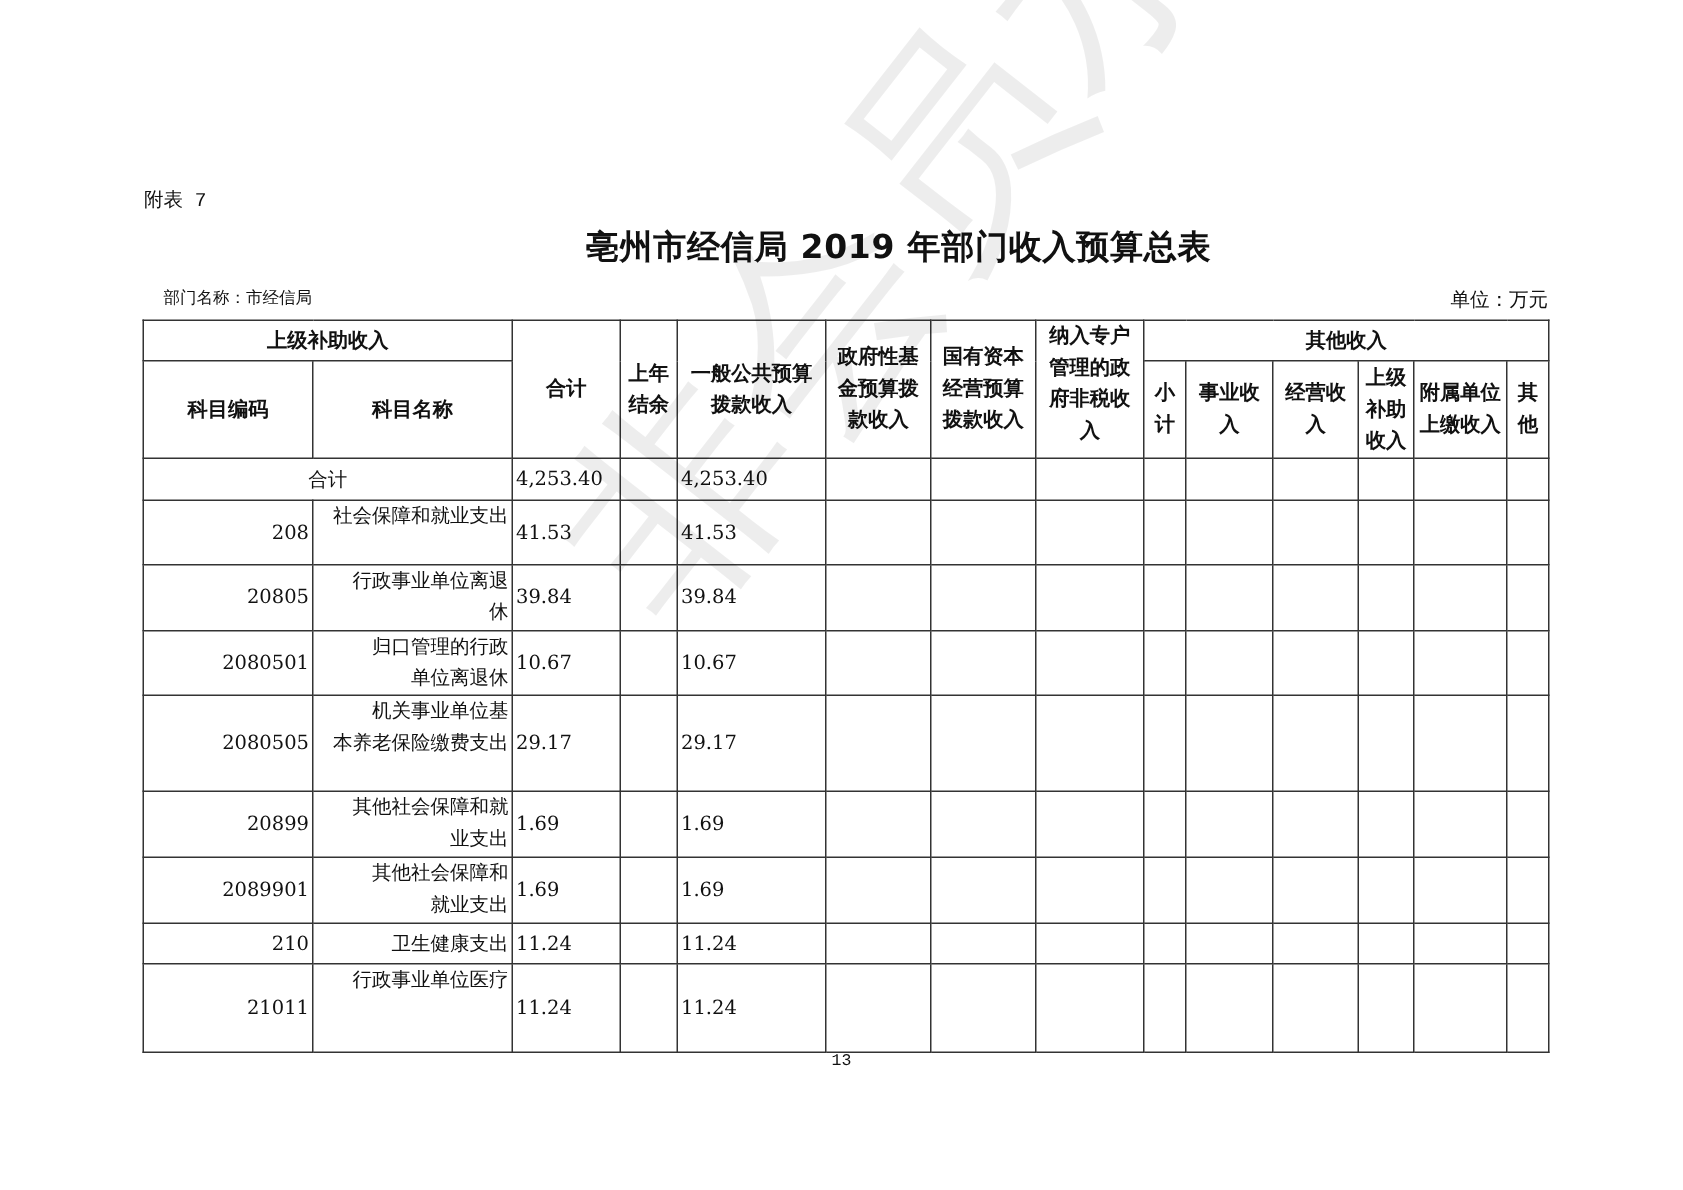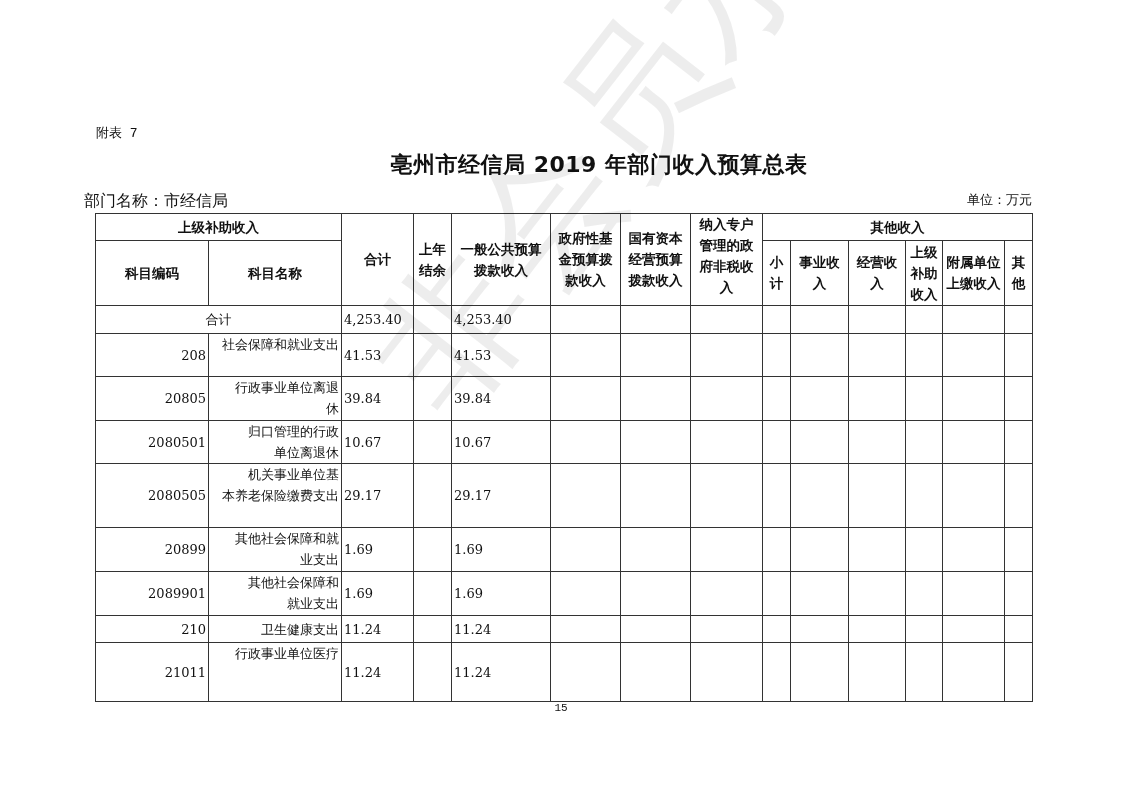--- a/index.html
+++ b/index.html
@@ -3,21 +3,21 @@
 <meta charset="utf-8">
 <style>
   html, body { margin: 0; padding: 0; background: #ffffff; }
   body { width: 1122px; height: 793px; position: relative; overflow: hidden;
          font-family: "DejaVu Serif", "Liberation Serif", serif; color: #111; }
   .abs { position: absolute; font-family: Liberation Mono, monospace; }
   .appendix { left: 96px; top: 124px; font-size: 13px; }
   .title { left: 0; width: 1122px; top: 150px; text-align: center; font-size: 22px; font-weight: bold;
            font-family: "DejaVu Sans", "Liberation Sans", sans-serif; letter-spacing: 0.5px; }
   .title span { position: relative; left: 38px; }
-  .dept { left: 84px; top: 191px; font-size: 16px; }
+  .dept { left: 109px; top: 191px; font-size: 11px; }
   .unit { right: 90px; top: 191px; font-size: 13px; text-align: center; }
   .page-num { left: 0; width: 1122px; top: 702px; text-align: center; font-size: 11px; }
 
   table.budget { position: absolute; left: 95px; top: 213px; border-collapse: collapse; table-layout: fixed;
                  width: 937px; }
   table.budget td, table.budget th { border: 1px solid #333; padding: 0 2px; font-size: 13px; }
   table.budget th { font-family: "DejaVu Sans", "Liberation Sans", sans-serif; font-weight: bold;
                     text-align: center; vertical-align: middle; line-height: 21px; font-size: 13.5px; }
   .num { text-align: left; vertical-align: middle; font-family: "DejaVu Serif", "Liberation Serif", serif; }
   .code { vertical-align: middle; text-align: right; }
@@ -217,13 +217,13 @@
         <td></td>
         <td></td>
         <td></td>
         <td></td>
         <td></td>
   </tr>
 </tbody>
   </table>
 
 <div class="abs watermark">非会员水印</div>
-<div class="abs page-num">15</div>
+<div class="abs page-num">13</div>
 
 </body></html>

